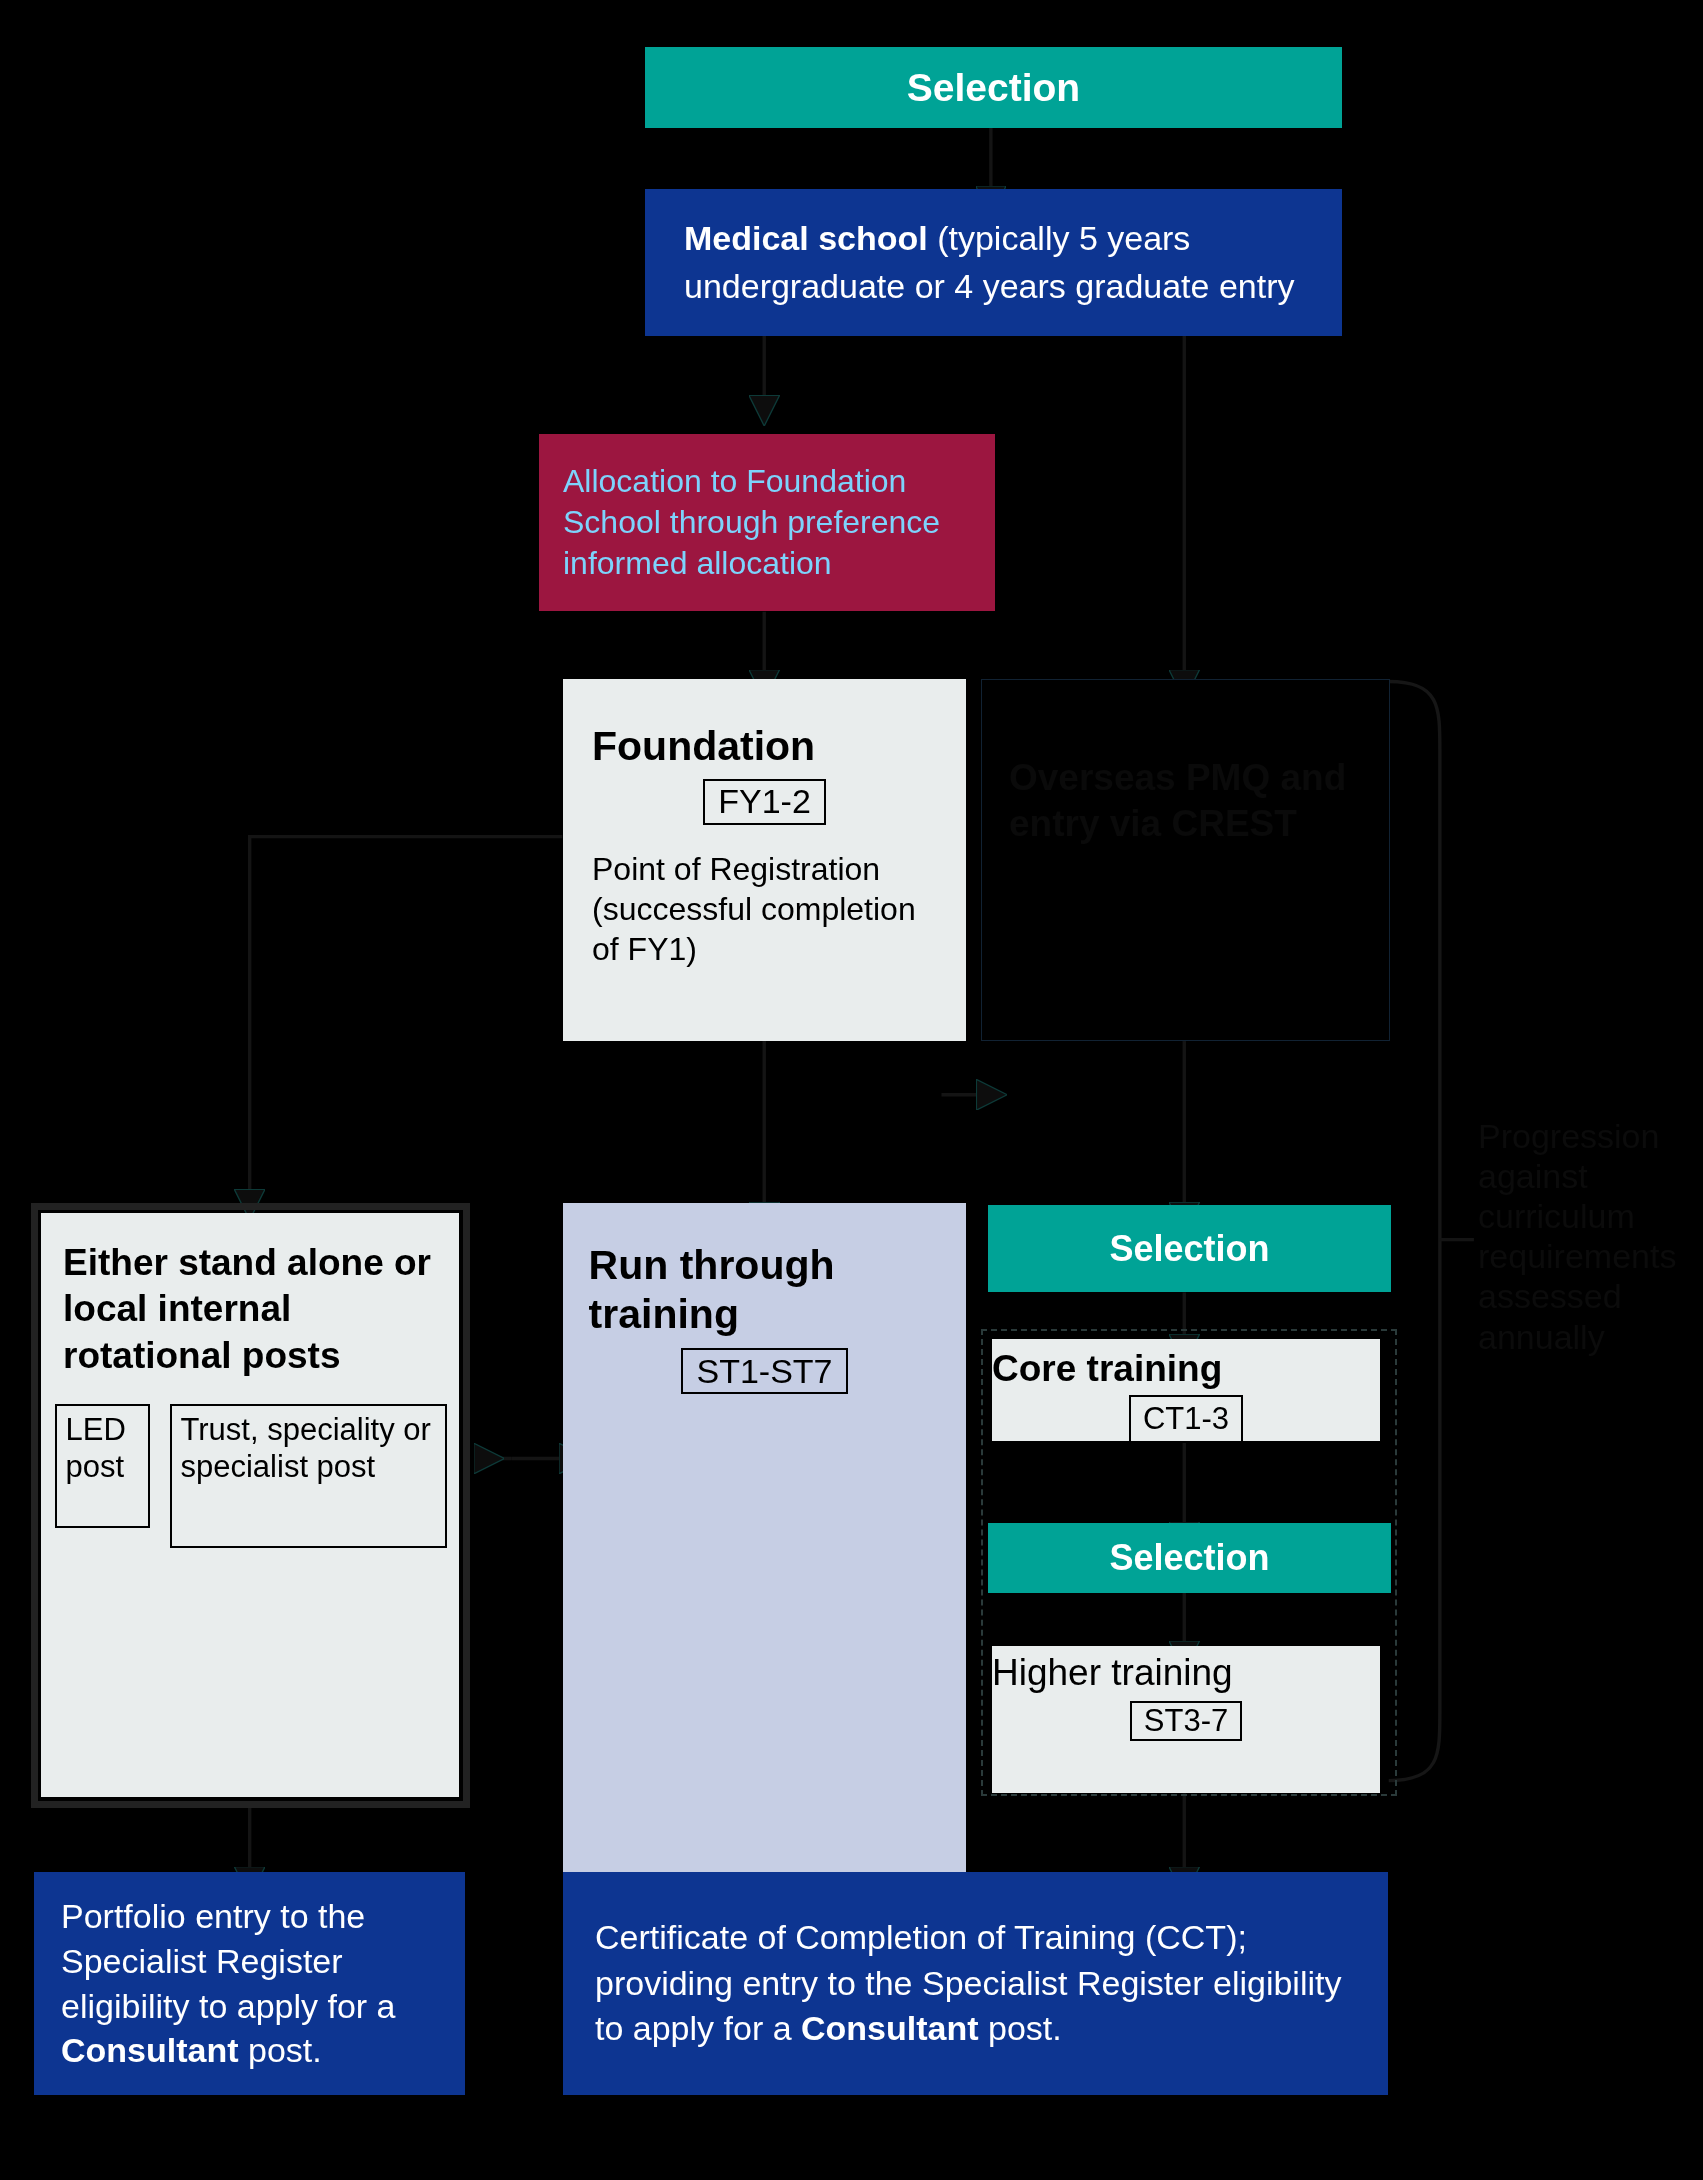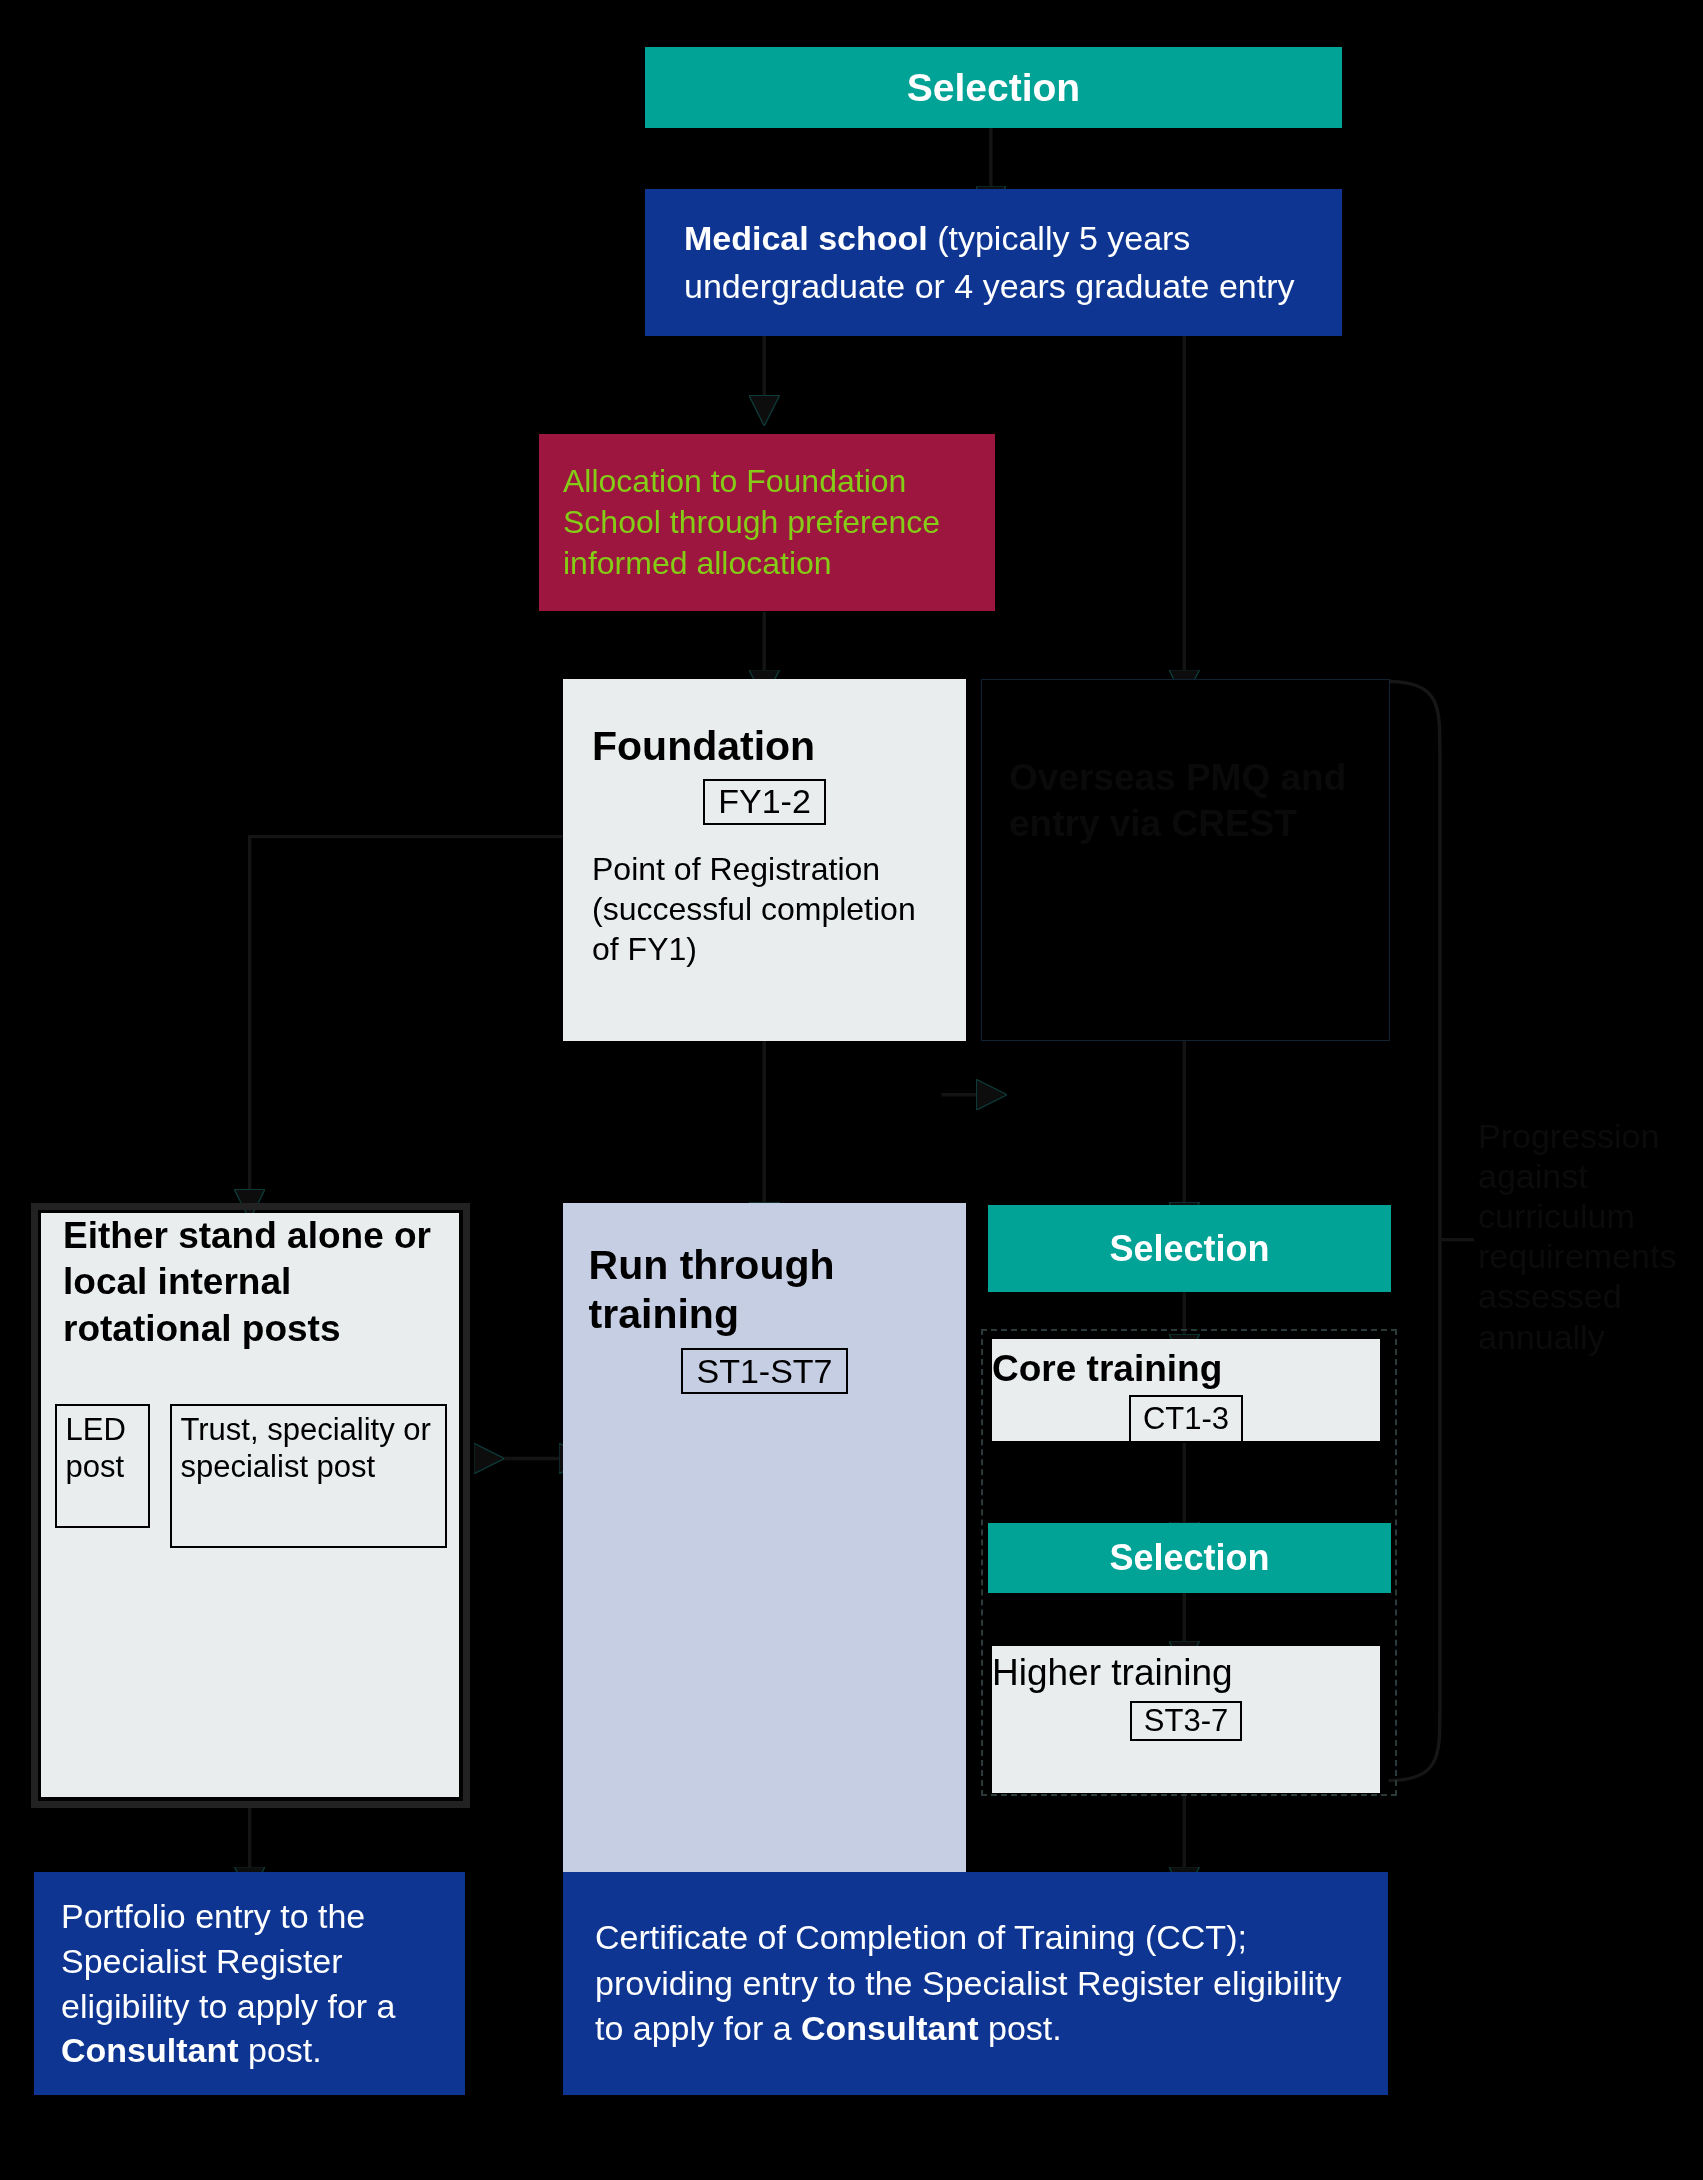--- a/index.html
+++ b/index.html
@@ -3,21 +3,21 @@
 <meta charset="utf-8">
 <style>
   html,body{margin:0;padding:0;background:#000;}
   body{font-family:"Liberation Sans",sans-serif;}
   #stage{position:relative;width:1704px;height:2181px;background:#000;overflow:hidden;}
 
   .box{position:absolute;box-sizing:border-box;display:flex;flex-direction:column;
        justify-content:center;}
   .teal{background:#00a396;color:#ffffff;font-weight:bold;text-align:center;}
   .blue{background:#0d3591;color:#ffffff;}
-  .crimson{background:#9c1640;color:#84cc16;}
+  .crimson{background:#9c1640;color:#7dd3fc;}
   .grey{background:#e9eded;color:#000000;}
   .lavender{background:#c6cee4;color:#000000;}
   .darkbox{background:#000000;color:#0a0a0a;border:1.7px solid #123;}
 
   .ctr{text-align:left;}
   .lft{text-align:left;}
   b.hd{font-weight:bold;}
 
   .tag{display:inline-block;border:2.6px solid #000;background:transparent;
        padding:1.7px 13.6px;font-weight:normal;}
@@ -106,21 +106,21 @@
     </div>
     <div class="lft" style="margin-top:24px;line-height:1.25;">Point of Registration (successful completion of FY1)</div>
   </div>
 
   <div class="box darkbox" style="left:981px;top:679px;width:409px;height:362px;font-size:37px;font-weight:bold;padding:0 27px;justify-content:flex-start;">
     <div class="lft" style="margin-top:75px;line-height:1.25;">Overseas PMQ and entry via CREST</div>
   </div>
 
   <div class="heavyframe" style="left:31px;top:1203px;width:439px;height:605px;"></div>
   <div class="box grey" style="left:41px;top:1213px;width:418px;height:584px;font-size:36px;padding:0 22px;justify-content:flex-start;">
-    <div class="lft" style="font-size:37px;font-weight:bold;line-height:1.25;">Either stand alone or local internal rotational posts</div>
+    <div class="lft" style="margin-top:27px;font-size:37px;font-weight:bold;line-height:1.25;">Either stand alone or local internal rotational posts</div>
   </div>
   <div class="subbox" style="left:55px;top:1404px;width:95px;height:124px;font-size:31px;line-height:1.2;">
     <span>LED post</span>
   </div>
   <div class="subbox" style="left:170px;top:1404px;width:277px;height:144px;font-size:31px;line-height:1.2;">
     <span>Trust, speciality or specialist post</span>
   </div>
 
   <div class="box lavender" style="left:563px;top:1203px;width:403px;height:745px;font-size:32px;padding:0 25.6px;justify-content:flex-start;">
     <div class="ctr" style="margin-top:38px;font-size:41px;font-weight:bold;line-height:1.2;">Run through training</div>

